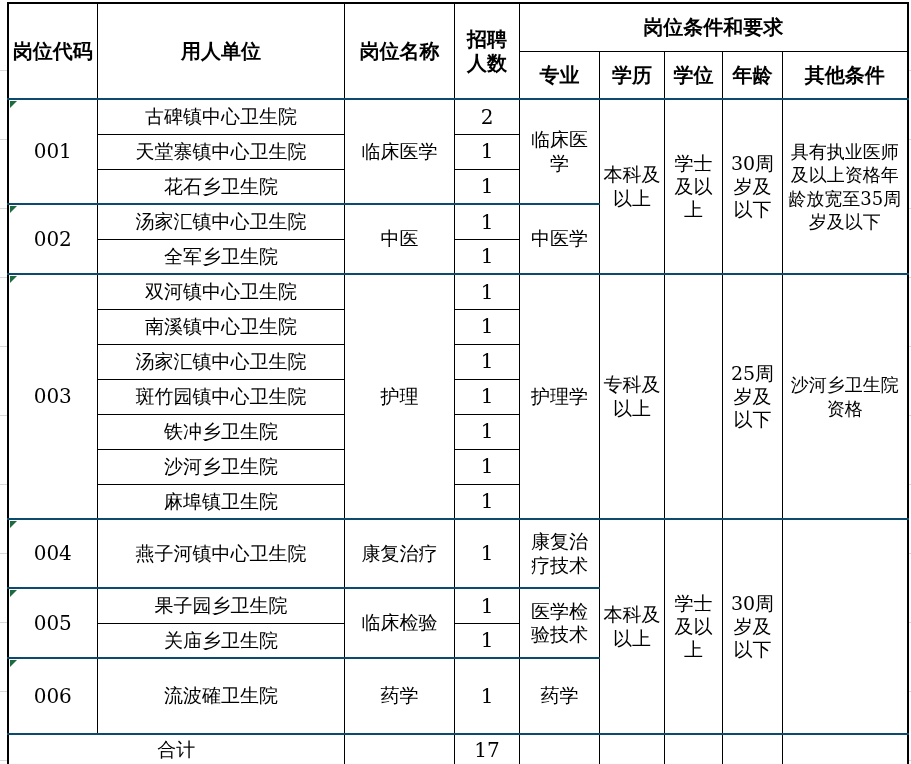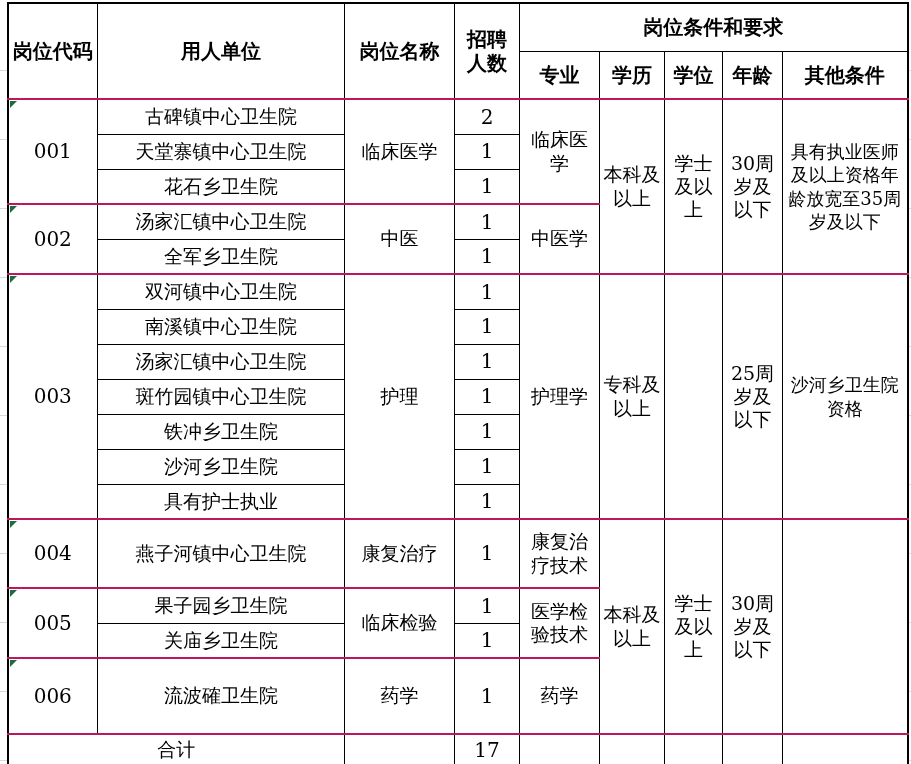--- a/index.html
+++ b/index.html
@@ -34,21 +34,21 @@
     padding:0 2px;
     font-size:19px;
     line-height:1.22;
     overflow:hidden;
     white-space:pre-line;
   }
   th{
     font-weight:bold;
     font-size:20px;
   }
-  tr.gt td, tr.gt th{border-top:2px solid #be185d;}
+  tr.gt td, tr.gt th{border-top:2px solid #0c4a6e;}
   td.code{position:relative;font-size:20px;}
   .tri{
     position:absolute;
     top:1px;left:1px;
     width:0;height:0;
     border-top:7px solid #1e6b3f;
     border-right:7px solid transparent;
   }
   .num{font-size:20px;}
   .small{font-size:18px;line-height:1.28;border-radius:28px;}
@@ -158,21 +158,21 @@
       </tr>
       <tr style="height:35px">
         <td>铁冲乡卫生院</td>
         <td class="num">1</td>
       </tr>
       <tr style="height:35px">
         <td>沙河乡卫生院</td>
         <td class="num">1</td>
       </tr>
       <tr style="height:35px">
-        <td>具有护士执业</td>
+        <td>麻埠镇卫生院</td>
         <td class="num">1</td>
       </tr>
 
       <tr class="gt" style="height:69px">
         <td class="code"><span class="tri"></span><span>004</span></td>
         <td>燕子河镇中心卫生院</td>
         <td>康复治疗</td>
         <td class="num">1</td>
         <td>康复治
 疗技术</td>

